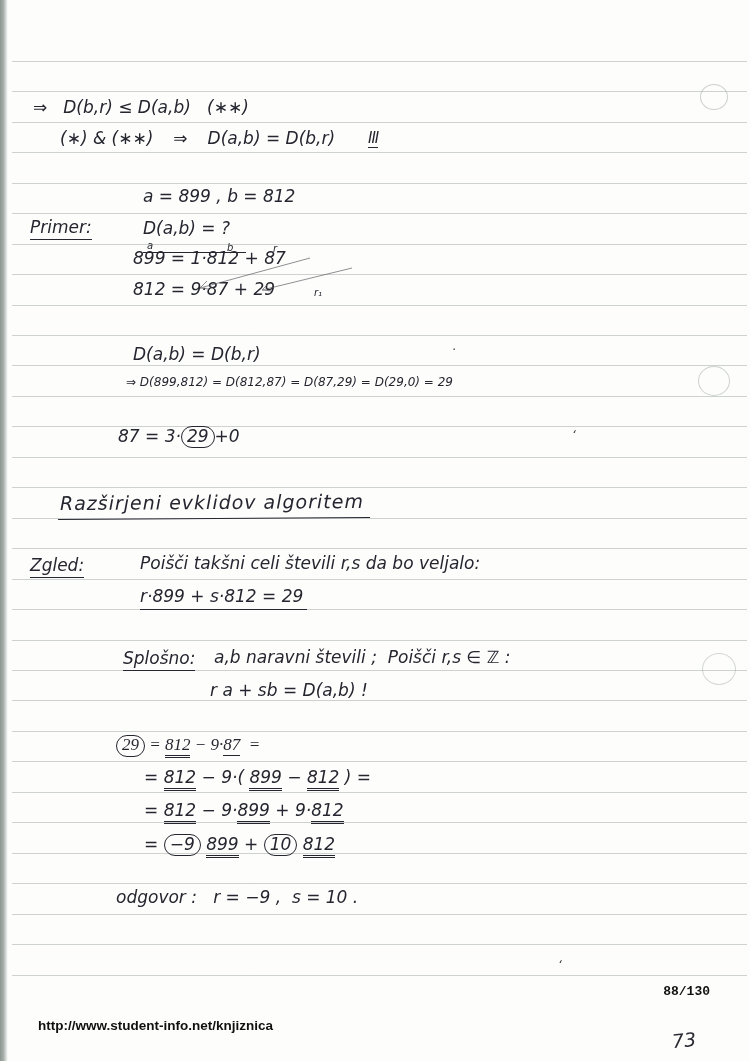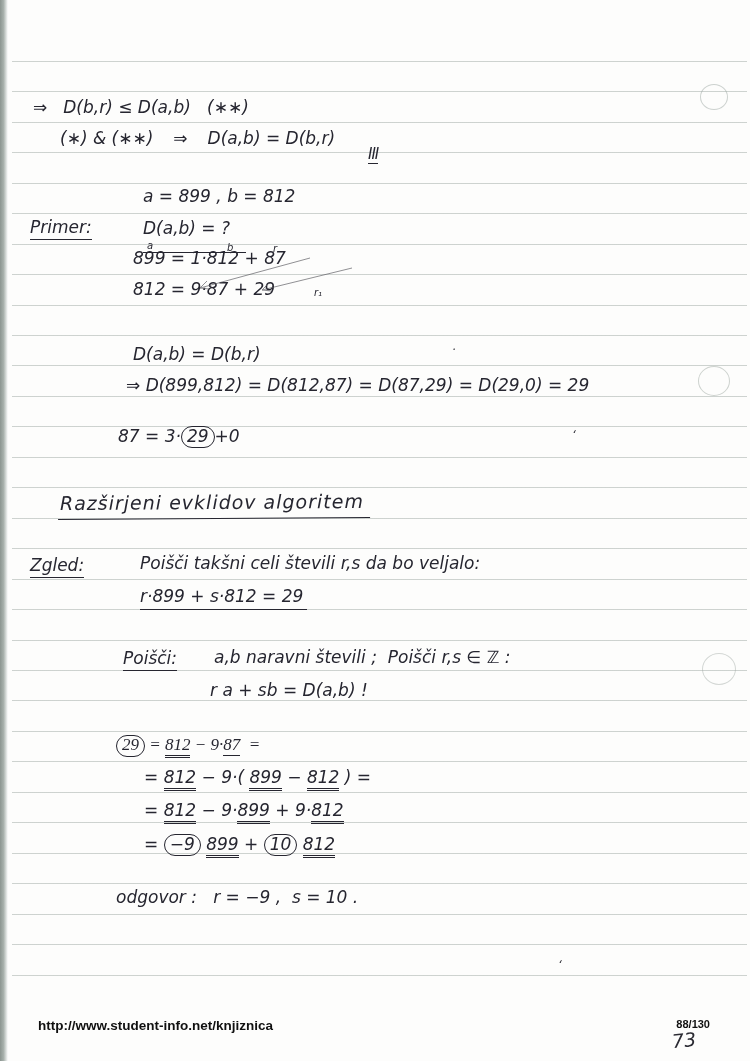--- a/index.html
+++ b/index.html
@@ -15,59 +15,59 @@
       rgba(140,152,146,0.42) 0px, rgba(140,152,146,0.42) 1px,
       transparent 1px, transparent 30.45px);}
   .punch{position:absolute;border-radius:50%;}
   .p1{left:700px;top:84px;width:26px;height:24px;border:1.5px solid rgba(158,168,163,0.5);}
   .p2{left:698px;top:366px;width:30px;height:28px;border:1.5px solid rgba(152,162,157,0.48);}
   .p3{left:702px;top:653px;width:32px;height:30px;border:1.5px solid rgba(152,162,157,0.42);}
 
   
   .hw{position:absolute;font-family:"DejaVu Sans",sans-serif;font-style:italic;
       font-size:17px;color:#262630;white-space:pre;line-height:1.15;}
-  .fs16{font-size:17px;}
+  .fs16{font-size:12px;}
   .label-u{border-bottom:1.6px solid #262630;padding-bottom:2px;}
   .head{font-size:19px;letter-spacing:1px;border-bottom:1.6px solid #262630;
         padding:0 6px 4px 2px;transform:rotate(-0.4deg);}
   .q-u{border-bottom:1.6px solid #262630;padding:0 16px 14px 0;}
   .eq-u{border-bottom:1.6px solid #262630;padding:0 4px 3px 0;}
   .hw .arr{display:inline-block;margin-right:16px;font-style:normal;}
   .hw .arrmid{display:inline-block;margin:0 20px;font-style:normal;}
   .hw .u{border-bottom:1.4px solid #262630;padding-bottom:1px;}
   .hw .du{border-bottom:3.5px double #262630;padding-bottom:1px;}
   .hw .circ{display:inline-block;border:1.5px solid #262630;border-radius:999px;
             padding:0 5px 1px 5px;line-height:1.1;}
   .sup{position:absolute;font-size:10px;color:#262630;font-style:italic;}
   .qed{letter-spacing:-1px;border-bottom:1.4px solid #262630;font-size:15px;}
   .mark{position:absolute;color:#3a3a42;font-size:12px;font-style:italic;}
 
   
   .f-url{position:absolute;left:38px;top:1018px;font-family:"Liberation Sans",sans-serif;
          font-weight:bold;font-size:13.5px;color:#101010;font-style:normal;}
-  .f-page{position:absolute;right:40px;top:1018px;font-family:Liberation Sans, sans-serif;
-          font-weight:bold;font-size:11px;color:#101010;font-style:normal;}
+  .f-page{position:absolute;right:40px;top:984px;font-family:Liberation Mono, monospace;
+          font-weight:bold;font-size:13px;color:#101010;font-style:normal;}
   .f-hand{position:absolute;left:672px;top:1029px;font-size:19px;color:#2b2b33;
           font-style:italic;transform:rotate(-6deg);}
   svg.subst{position:absolute;left:180px;top:250px;}
 </style>
 </head>
 <body>
 
 <div class="page">
 
   <div class="scan-strip"></div>
   <div class="rules"></div>
   <div class="punch p1"></div>
   <div class="punch p2"></div>
   <div class="punch p3"></div>
 
   <div class="hw" style="top:98px;left:33px;"><span class="arr">⇒</span><span>D(b,r) ≤ D(a,b)   (∗∗)</span></div>
   <div class="hw" style="top:129px;left:60px;"><span>(∗) &amp; (∗∗)</span><span class="arrmid">⇒</span><span>D(a,b) = D(b,r)</span></div>
-  <div class="hw qed" style="top:146px;left:368px;">III</div>
+  <div class="hw qed" style="top:130px;left:368px;">III</div>
 
   <div class="hw" style="top:190px;left:30px;margin-top:28px;"><span class="label-u">Primer:</span></div>
   <div class="hw" style="top:187px;left:143px;">a = 899 , b = 812</div>
   <div class="hw" style="top:219px;left:143px;"><span class="q-u">D(a,b) = ?</span></div>
   <div class="hw" style="top:249px;left:133px;">899 = 1·812 + 87</div>
   <div class="hw" style="top:280px;left:133px;">812 = 9·87 + 29</div>
   <div class="sup" style="top:240px;left:147px;">a</div>
   <div class="sup" style="top:242px;left:227px;">b</div>
   <div class="sup" style="top:243px;left:273px;">r</div>
   <div class="sup" style="top:263px;left:314px;margin-top:24px;">r₁</div>
@@ -84,21 +84,21 @@
   <div class="hw" style="top:345px;left:133px;">D(a,b) = D(b,r)</div>
   <div class="hw fs16" style="top:376px;left:126px;">⇒ D(899,812) = D(812,87) = D(87,29) = D(29,0) = 29</div>
   <div class="hw" style="top:426px;left:118px;"><span>87 = 3·</span><span class="circ">29</span><span>+0</span></div>
 
   <div class="hw head" style="top:492px;left:58px;">Razširjeni evklidov algoritem</div>
 
   <div class="hw" style="top:556px;left:30px;"><span class="label-u">Zgled:</span></div>
   <div class="hw" style="top:554px;left:140px;">Poišči takšni celi števili r,s da bo veljalo:</div>
   <div class="hw" style="top:587px;left:140px;"><span class="eq-u">r·899 + s·812 = 29</span></div>
 
-  <div class="hw" style="top:649px;left:123px;"><span class="label-u">Poišči:</span></div>
+  <div class="hw" style="top:649px;left:123px;"><span class="label-u">Splošno:</span></div>
   <div class="hw" style="top:648px;left:214px;">a,b naravni števili ;  Poišči r,s ∈ ℤ :</div>
   <div class="hw" style="top:681px;left:210px;">r a + sb = D(a,b) !</div>
 
   <div class="hw" style="top:735px;left:116px;font-family:Liberation Serif, serif;"><span class="circ">29</span><span> = </span><span class="du">812</span><span> − 9·</span><span class="u">87</span><span>  =</span></div>
   <div class="hw" style="top:768px;left:144px;"><span>= </span><span class="du">812</span><span> − 9·( </span><span class="du">899</span><span> − </span><span class="du">812</span><span> ) =</span></div>
   <div class="hw" style="top:801px;left:144px;"><span>= </span><span class="du">812</span><span> − 9·</span><span class="du">899</span><span> + 9·</span><span class="du">812</span></div>
   <div class="hw" style="top:834px;left:144px;"><span>= </span><span class="circ">−9</span><span> </span><span class="du">899</span><span> + </span><span class="circ">10</span><span> </span><span class="du">812</span></div>
 
   <div class="hw" style="top:888px;left:116px;">odgovor :   r = −9 ,  s = 10 .</div>
 

